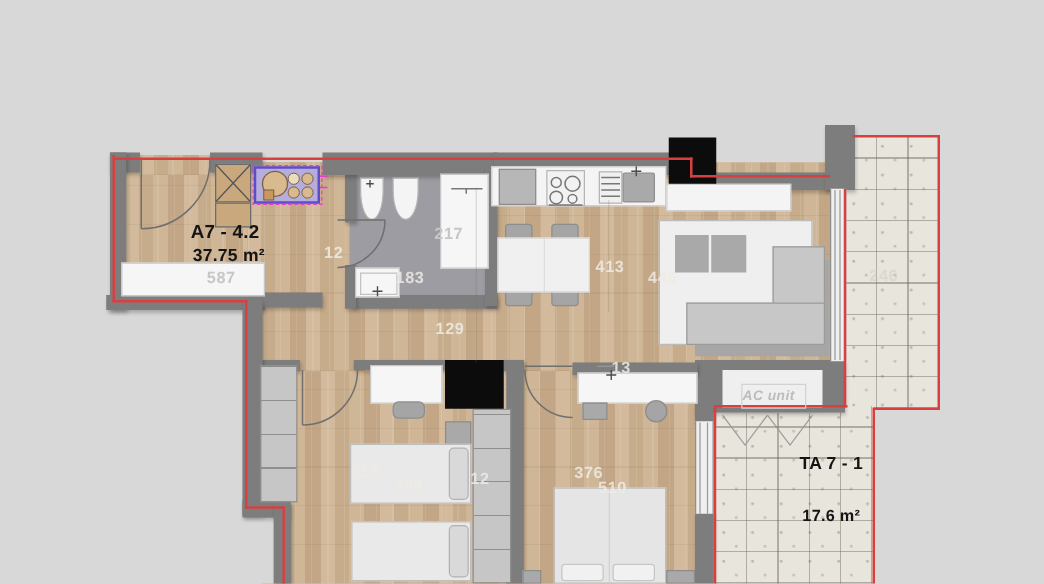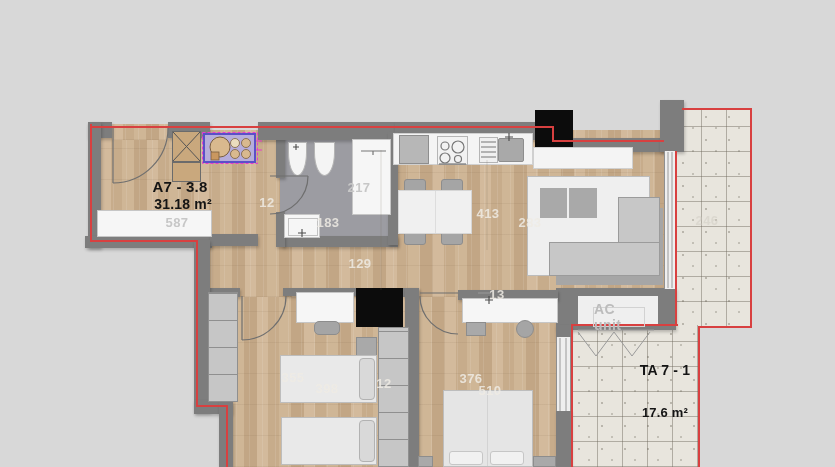--- a/index.html
+++ b/index.html
@@ -41,21 +41,21 @@
   .seam{background:rgba(0,0,0,.08);}
   svg.overlay{position:absolute;left:0;top:0;z-index:32;pointer-events:none;}
   .plan-label{position:absolute;transform:translate(-50%,-50%);font-weight:bold;color:#141414;
     white-space:nowrap;z-index:40;letter-spacing:.2px;}
   .dim{position:absolute;transform:translate(-50%,-50%);font-weight:bold;font-size:13px;
     white-space:nowrap;z-index:36;letter-spacing:.5px;}
   .dim.light{color:rgba(238,235,228,.85);}
   .dim.dark{color:#c7c7c7;}
   .dim.faint{color:rgba(205,200,190,.45);}
   .ac-box{position:absolute;border:1px solid #d2d2d2;z-index:34;display:flex;align-items:center;
-    justify-content:center;font-size:14px;color:#bcbcbc;font-weight:bold;letter-spacing:.4px;}
+    justify-content:flex-start;font-size:11px;color:#bcbcbc;font-weight:bold;letter-spacing:.4px;font-style:italic;}
 </style>
 </head>
 <body>
 
 <div id="canvas">
 
   <div class="abs wood" style="left:100px;top:130px;width:178px;height:112px"></div>
   <div class="abs wood" style="left:198px;top:130px;width:467px;height:167px"></div>
   <div class="abs wood" style="left:210px;top:297px;width:346px;height:170px"></div>
   <div class="abs wood" style="left:112px;top:124px;width:56px;height:16px"></div>
@@ -212,33 +212,33 @@
       <rect x="211" y="152" width="8" height="8" fill="#c9975f" stroke="#7a5f3f" stroke-width=".8"></rect>
       <circle cx="235" cy="143" r="4.5" fill="#eadcbe" stroke="#7a5f3f" stroke-width=".8"></circle>
       <circle cx="246" cy="143" r="4.5" fill="#d9b98e" stroke="#7a5f3f" stroke-width=".8"></circle>
       <circle cx="235" cy="154" r="4.5" fill="#d9b98e" stroke="#7a5f3f" stroke-width=".8"></circle>
       <circle cx="246" cy="154" r="4.5" fill="#d9b98e" stroke="#7a5f3f" stroke-width=".8"></circle>
       <rect x="202.5" y="132.5" width="55" height="31" fill="none" stroke="#e83bd0" stroke-width="1" stroke-dasharray="3,2"></rect>
       <path d="M256,141 L262,141 M256,150 L262,150" stroke="#e83bd0" stroke-width="1.2"></path>
     </g>
   </svg>
 
-  <div class="plan-label" style="left:180px;top:186px;font-size:15px">A7 - 3.8</div>
-  <div class="plan-label" style="left:183px;top:204px;font-size:14px">31.18 m²</div>
+  <div class="plan-label" style="left:180px;top:186px;font-size:15px">A7 - 4.2</div>
+  <div class="plan-label" style="left:183px;top:204px;font-size:14px">37.75 m²</div>
   <div class="plan-label" style="left:665px;top:370px;font-size:14px">TA 7 - 1</div>
   <div class="plan-label" style="left:665px;top:412px;font-size:13px">17.6 m²</div>
 
   <div id="dims">
       <span class="dim dark" style="left: 177px; top: 222px;">587</span>
       <span class="dim light" style="left: 267px; top: 202px;">12</span>
       <span class="dim light" style="left: 328px; top: 222px;">183</span>
       <span class="dim dark" style="left: 359px; top: 187px;">217</span>
       <span class="dim light" style="left: 360px; top: 263px;">129</span>
       <span class="dim light" style="left: 488px; top: 213px;">413</span>
-      <span class="dim light" style="left: 530px; top: 222px;">283</span>
+      <span class="dim light" style="left: 530px; top: 222px;">446</span>
       <span class="dim light" style="left: 293px; top: 377px;">355</span>
       <span class="dim light" style="left: 327px; top: 388px;">398</span>
       <span class="dim light" style="left: 384px; top: 383px;">12</span>
       <span class="dim light" style="left: 497px; top: 294px;">13</span>
       <span class="dim light" style="left: 471px; top: 378px;">376</span>
       <span class="dim light" style="left: 490px; top: 390px;">510</span>
       <span class="dim faint" style="left: 707px; top: 220px;">246</span>
     </div>
 </div>
 

